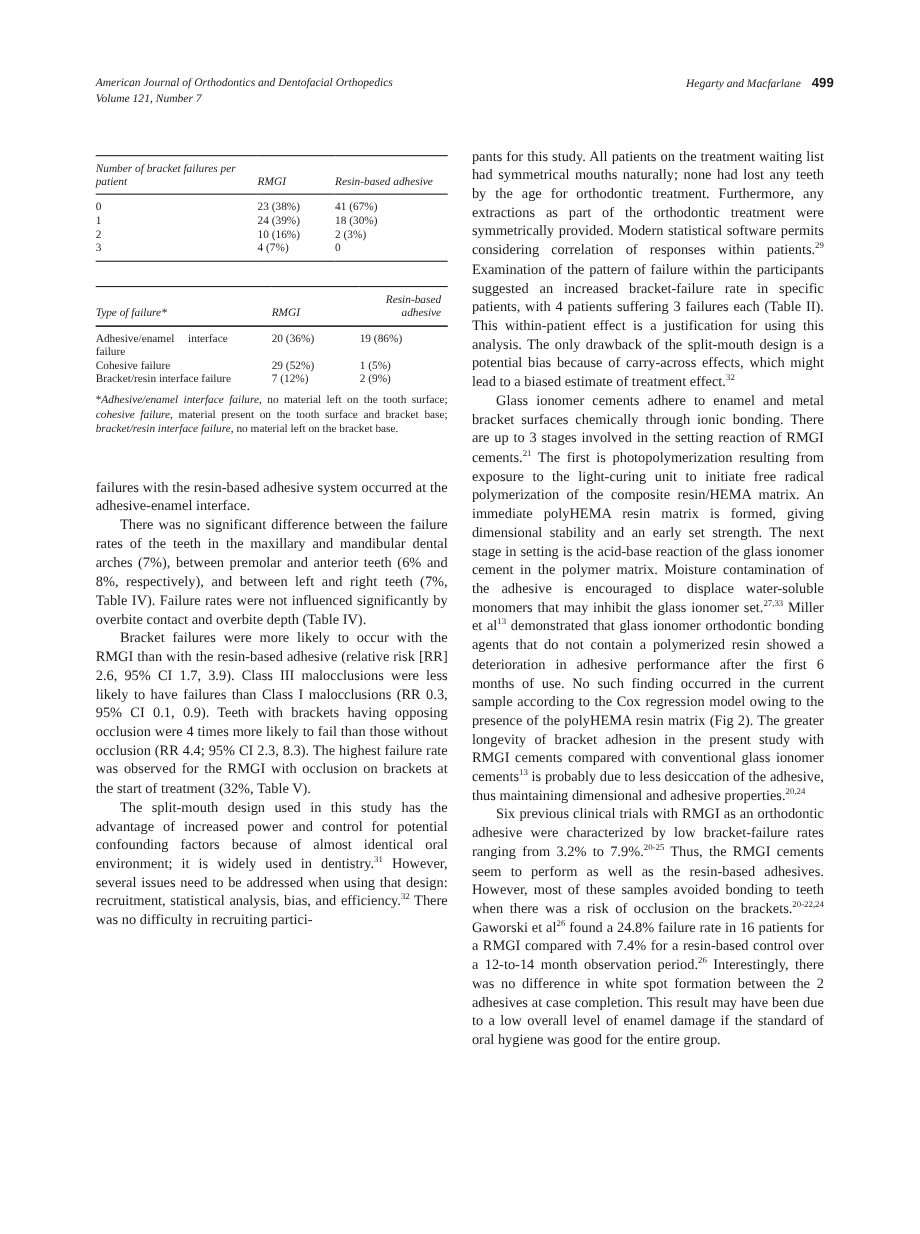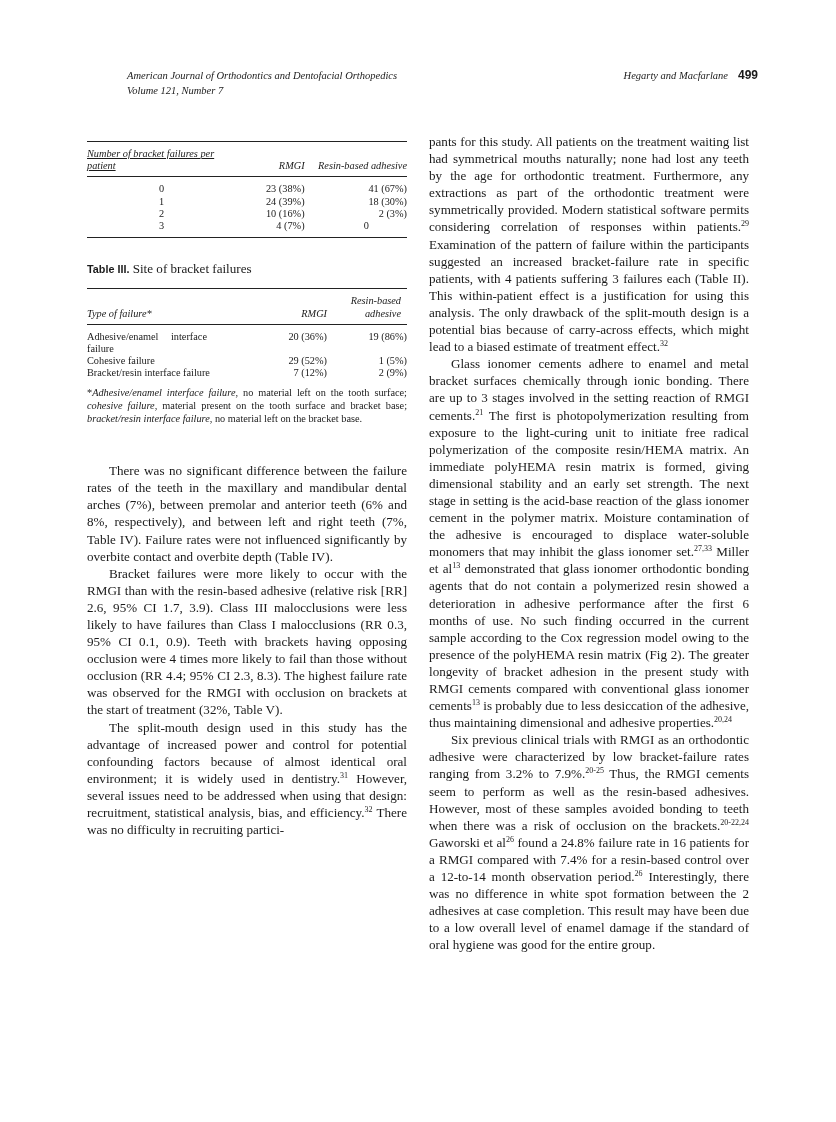--- a/index.html
+++ b/index.html
@@ -1,33 +1,33 @@
 <!DOCTYPE html>
 <html><head>
 <meta charset="utf-8">
 <style>
   html, body { margin:0; padding:0; background:#ffffff; }
   body { width:836px; height:1122px; position:relative; overflow:hidden; color:#1a1a1a;
          font-family:"Liberation Serif", "DejaVu Serif", serif; }
-  .hdr { position:absolute; top:68px; font-style:italic; font-size:10.5px; line-height:15px;margin-left:40px; }
+  .hdr { position:absolute; top:68px; font-style:italic; font-size:10.5px; line-height:15px; }
   .hdr-left { left:87px; }
   .hdr-right { right:78px; text-align:center; }
   .pageno { font-style:normal; font-weight:bold; font-family:"Liberation Sans", sans-serif; font-size:12px; margin-left:10px; }
   .col { position:absolute; top:131px; width:320px; font-size:13.1px; line-height:17.1px; text-align:justify; }
   .col-left { left:87px; }
   .col-right { left:429px; top:133px; }
   .tcap { font-size:13.1px; line-height:17.1px; }
   .tlabel { font-family:"Liberation Sans", sans-serif; font-weight:bold; font-size:10.8px; }
   table { border-collapse:collapse; width:100%; font-size:10.3px; line-height:12.2px; }
   .rule-top { border-top:1.2px solid #222; }
   .rule-mid { border-bottom:1.2px solid #222; }
   .rule-bot { border-bottom:1.2px solid #222; }
   th { font-weight:normal; font-style:italic; text-align:left; vertical-align:bottom; padding:6px 0 4px 0; }
   td { padding:0; vertical-align:top; }
-  .c { text-align:right; }
+  .c { text-align:left; }
   .t2 .first td { padding-top:6px; }
   .t2 .last td { padding-bottom:5px; }
   .t3 .first td { padding-top:6px; }
   .t3 .last td { padding-bottom:5px; }
   .footnote { font-size:10.3px; line-height:13.2px; margin-top:6px; }
   p { margin:0;font-family:Liberation Serif, serif; }
   .ind { text-indent:22px; }
   .sec { font-family:"Liberation Sans", sans-serif; font-weight:bold; font-size:11.6px; margin-top:17px; margin-bottom:3px; letter-spacing:0.2px; }
   sup { font-size:8px; line-height:0; vertical-align:super; }
 </style>
@@ -41,21 +41,21 @@
 <div class="hdr hdr-right">
   <span>Hegarty and Macfarlane</span><span class="pageno">499</span>
 </div>
 
 <div class="col col-left">
 
   <div>
     <table class="t2" style="margin-top:10px;">
       <thead>
         <tr class="rule-top rule-mid">
-          <th style="width:46%;text-decoration:underline;">Number of bracket failures per patient</th>
+          <th style="width:46%;">Number of bracket failures per patient</th>
           <th class="c" style="width:22%;">RMGI</th>
           <th class="c" style="width:32%;">Resin-based adhesive</th>
         </tr>
       </thead>
       <tbody>
         <tr class="first">
           <td class="c" style="padding-right:70px;">0</td>
           <td class="c">23 (38%)</td>
           <td class="c">41 (67%)</td>
         </tr>
@@ -72,24 +72,20 @@
         <tr class="last rule-bot">
           <td class="c" style="padding-right:70px;">3</td>
           <td class="c">4 (7%)</td>
           <td class="c" style="padding-right:38px;">0</td>
         </tr>
       </tbody>
     </table>
   </div>
 
   <div style="margin-top:22px;">
-    <div class="tcap">
-      <span class="tlabel">Table III.</span>
-      <span>Site of bracket failures</span>
-    </div>
     <table class="t3" style="margin-top:10px;">
       <thead>
         <tr class="rule-top rule-mid">
           <th style="width:50%;">Type of failure*</th>
           <th class="c" style="width:25%;">RMGI</th>
           <th class="c" style="width:25%; text-align:right; padding-right:6px; width:70px; white-space:normal;">Resin-based adhesive</th>
         </tr>
       </thead>
       <tbody>
         <tr class="first">
@@ -106,20 +102,21 @@
           <td>Bracket/resin interface failure</td>
           <td class="c">7 (12%)</td>
           <td class="c">2 (9%)</td>
         </tr>
       </tbody>
     </table>
     <p class="footnote" style="text-align:justify;">*<i>Adhesive/enamel interface failure</i><span>, no material left on the tooth surface; </span><i>cohesive failure</i><span>, material present on the tooth surface and bracket base; </span><i>bracket/resin interface failure</i><span>, no material left on the bracket base.</span></p>
   </div>
 
   <div style="margin-top:37px;">
+    <p>failures with the resin-based adhesive system occurred at the adhesive-enamel interface.</p>
     <p class="ind">There was no significant difference between the failure rates of the teeth in the maxillary and mandibular dental arches (7%), between premolar and anterior teeth (6% and 8%, respectively), and between left and right teeth (7%, Table IV). Failure rates were not influenced significantly by overbite contact and overbite depth (Table IV).</p>
     <p class="ind">Bracket failures were more likely to occur with the RMGI than with the resin-based adhesive (relative risk [RR] 2.6, 95% CI 1.7, 3.9). Class III malocclusions were less likely to have failures than Class I malocclusions (RR 0.3, 95% CI 0.1, 0.9). Teeth with brackets having opposing occlusion were 4 times more likely to fail than those without occlusion (RR 4.4; 95% CI 2.3, 8.3). The highest failure rate was observed for the RMGI with occlusion on brackets at the start of treatment (32%, Table V).</p>
     <p class="ind"><span>The split-mouth design used in this study has the advantage of increased power and control for potential confounding factors because of almost identical oral environment; it is widely used in dentistry.</span><sup>31</sup><span> However, several issues need to be addressed when using that design: recruitment, statistical analysis, bias, and efficiency.</span><sup>32</sup><span> There was no difficulty in recruiting partici-</span></p>
   </div>
 </div>
 
 <div class="col col-right">
   <p><span>pants for this study. All patients on the treatment waiting list had symmetrical mouths naturally; none had lost any teeth by the age for orthodontic treatment. Furthermore, any extractions as part of the orthodontic treatment were symmetrically provided. Modern statistical software permits considering correlation of responses within patients.</span><sup>29</sup><span> Examination of the pattern of failure within the participants suggested an increased bracket-failure rate in specific patients, with 4 patients suffering 3 failures each (Table II). This within-patient effect is a justification for using this analysis. The only drawback of the split-mouth design is a potential bias because of carry-across effects, which might lead to a biased estimate of treatment effect.</span><sup>32</sup></p>
   <p class="ind"><span>Glass ionomer cements adhere to enamel and metal bracket surfaces chemically through ionic bonding. There are up to 3 stages involved in the setting reaction of RMGI cements.</span><sup>21</sup><span> The first is photopolymerization resulting from exposure to the light-curing unit to initiate free radical polymerization of the composite resin/HEMA matrix. An immediate polyHEMA resin matrix is formed, giving dimensional stability and an early set strength. The next stage in setting is the acid-base reaction of the glass ionomer cement in the polymer matrix. Moisture contamination of the adhesive is encouraged to displace water-soluble monomers that may inhibit the glass ionomer set.</span><sup>27,33</sup><span> Miller et al</span><sup>13</sup><span> demonstrated that glass ionomer orthodontic bonding agents that do not contain a polymerized resin showed a deterioration in adhesive performance after the first 6 months of use. No such finding occurred in the current sample according to the Cox regression model owing to the presence of the polyHEMA resin matrix (Fig 2). The greater longevity of bracket adhesion in the present study with RMGI cements compared with conventional glass ionomer cements</span><sup>13</sup><span> is probably due to less desiccation of the adhesive, thus maintaining dimensional and adhesive properties.</span><sup>20,24</sup></p>
   <p class="ind"><span>Six previous clinical trials with RMGI as an orthodontic adhesive were characterized by low bracket-failure rates ranging from 3.2% to 7.9%.</span><sup>20-25</sup><span> Thus, the RMGI cements seem to perform as well as the resin-based adhesives. However, most of these samples avoided bonding to teeth when there was a risk of occlusion on the brackets.</span><sup>20-22,24</sup><span> Gaworski et al</span><sup>26</sup><span> found a 24.8% failure rate in 16 patients for a RMGI compared with 7.4% for a resin-based control over a 12-to-14 month observation period.</span><sup>26</sup><span> Interestingly, there was no difference in white spot formation between the 2 adhesives at case completion. This result may have been due to a low overall level of enamel damage if the standard of oral hygiene was good for the entire group.</span></p>

